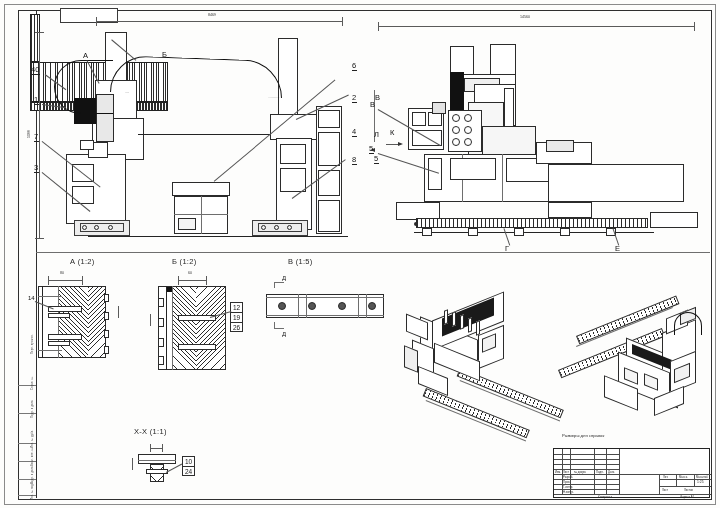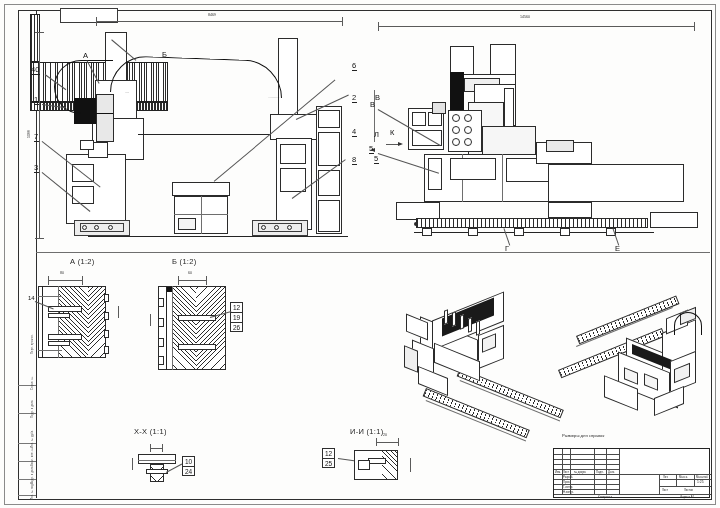--- a/index.html
+++ b/index.html
@@ -358,43 +358,46 @@
     <div class="txt lbl-dim" style="left:-5px;top:68px;"></div>
 
     <div class="numstack" style="left:78px;top:44px;">
       <div class="nb">12</div>
       <div class="nb">19</div>
       <div class="nb">26</div>
     </div>
     <div class="leader" style="left:58px;top:59px;width:22px;transform:rotate(-16deg);"></div>
   </div>
 
-
-
-
-  <div class="abs" style="left:330px;top:428px;width:110px;height:72px;">
-    <div class="txt lbl-view" style="left:20px;top:0px;">И-И (1:1)</div>
-
-    <div class="numstack" style="left:-8px;top:20px;">
-      <div class="nb">12</div>
-      <div class="nb">25</div>
-    </div>
-    <div class="leader" style="left:8px;top:30px;width:18px;transform:rotate(8deg);"></div>
-
-    <div class="blk" style="left:24px;top:22px;width:44px;height:30px;"></div>
-    <div class="abs hatch" style="left:52px;top:23px;width:15px;height:28px;"></div>
-    <div class="blk" style="left:38px;top:30px;width:18px;height:6px;background:#fff;"></div>
-    <div class="blk" style="left:28px;top:32px;width:12px;height:10px;background:#fff;"></div>
-    <div class="dimline" style="left:46px;top:14px;width:22px;"></div>
-    <div class="dimtick" style="left:46px;top:10px;height:8px;"></div>
-    <div class="dimtick" style="left:68px;top:10px;height:8px;"></div>
-    <div class="txt lbl-dim" style="left:53px;top:6px;">20</div>
-    <div class="dimtick" style="left:80px;top:30px;height:14px;"></div>
-    <div class="txt lbl-dim" style="left:82px;top:44px;"></div>
-  </div>
+  <div class="abs" style="left:262px;top:258px;width:135px;height:90px;">
+    <div class="txt lbl-view" style="left:26px;top:0px;">В (1:5)</div>
+
+    <div class="plaincall" style="left:20px;top:16px;font-size:6px;">Д</div>
+    <div class="ln hl thin" style="left:12px;top:24px;width:10px;"></div>
+    <div class="ln vl thin" style="left:12px;top:24px;height:6px;"></div>
+
+    <div class="blk" style="left:4px;top:36px;width:118px;height:24px;"></div>
+    <div class="ln hl thin" style="left:4px;top:39px;width:118px;"></div>
+    <div class="ln hl thin" style="left:4px;top:57px;width:118px;"></div>
+    <div class="ln vl thin" style="left:36px;top:36px;height:24px;"></div>
+    <div class="ln vl thin" style="left:44px;top:36px;height:24px;"></div>
+    <div class="ln vl thin" style="left:96px;top:36px;height:24px;"></div>
+    <div class="ln vl thin" style="left:104px;top:36px;height:24px;"></div>
+    <div class="circ" style="left:16px;top:44px;width:8px;height:8px;background:#555;"></div>
+    <div class="circ" style="left:46px;top:44px;width:8px;height:8px;background:#555;"></div>
+    <div class="circ" style="left:76px;top:44px;width:8px;height:8px;background:#555;"></div>
+    <div class="circ" style="left:106px;top:44px;width:8px;height:8px;background:#555;"></div>
+
+    <div class="ln hl thin" style="left:12px;top:70px;width:10px;"></div>
+    <div class="ln vl thin" style="left:12px;top:64px;height:6px;"></div>
+    <div class="plaincall" style="left:20px;top:72px;font-size:6px;">Д</div>
+  </div>
+
+
+
 
 
   <div class="abs" style="left:124px;top:428px;width:105px;height:72px;">
     <div class="txt lbl-view" style="left:10px;top:0px;">Х-Х (1:1)</div>
 
     <div class="dimline" style="left:26px;top:20px;width:12px;"></div>
     <div class="dimtick" style="left:26px;top:16px;height:8px;"></div>
     <div class="dimtick" style="left:38px;top:16px;height:8px;"></div>
     <div class="txt lbl-dim" style="left:28px;top:12px;"></div>
 

